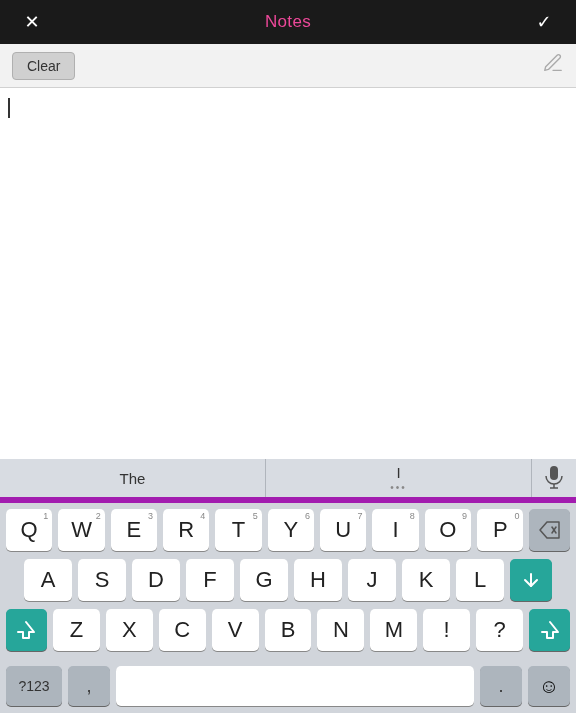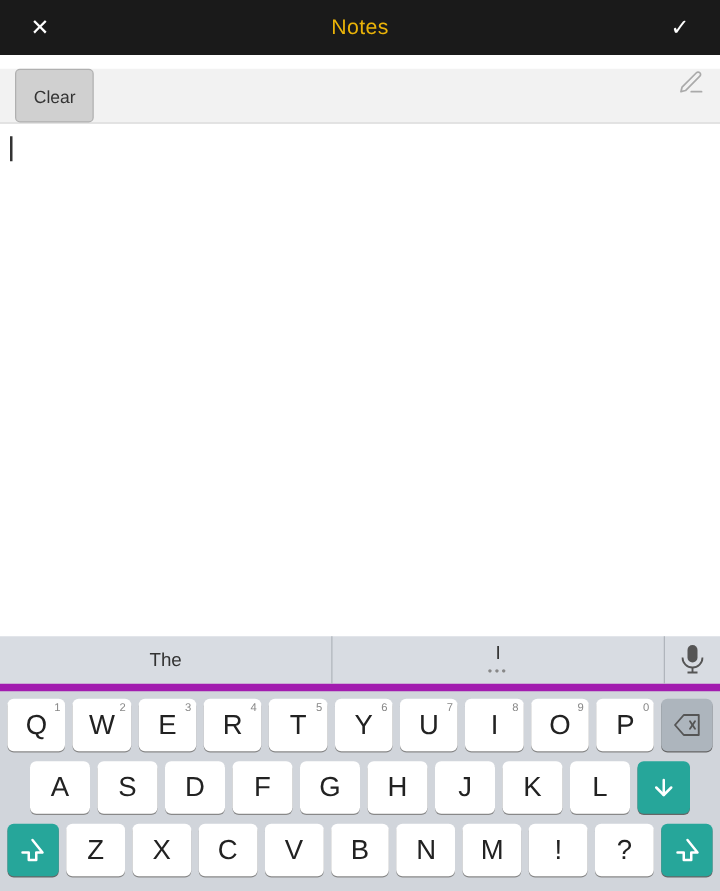--- a/index.html
+++ b/index.html
@@ -27,36 +27,36 @@
       color: #fff;
       font-size: 18px;
       cursor: pointer;
       width: 32px;
       height: 32px;
       display: flex;
       align-items: center;
       justify-content: center;
     }
     #title-bar .title {
-      color: #eab308;
+      color: #ec4899;
       font-size: 17px;
       font-weight: 500;
       letter-spacing: 0.3px;
     }
 
     
     #toolbar {
       height: 44px;
       display: flex;
+      align-items: center;
       justify-content: space-between;
       padding: 0 12px;
       background: #f2f2f2;
       border-bottom: 1px solid #d1d1d1;
       flex-shrink: 0;
-      margin-top: 11px;
     }
     #clear-btn {
       background: #d0d0d0;
       border: 1px solid #b0b0b0;
       border-radius: 4px;
       padding: 5px 14px;
       font-size: 14px;
       color: #333;
       cursor: pointer;
     }
@@ -436,14 +436,21 @@
         </div>
       <div class="key-action key-shift key-shift-green">
         <svg width="20" height="20" viewBox="0 0 20 20" fill="none" stroke="#fff" stroke-width="2" stroke-linecap="round" stroke-linejoin="round">
           <polyline points="10,2 18,12 13,12 13,18 7,18 7,12 2,12"></polyline>
         </svg>
       </div>
     </div>
 
   </div>
 
+  <div id="bottom-row">
+    <div id="key-123">?123</div>
+    <div id="key-comma">,</div>
+    <div id="key-space"></div>
+    <div id="key-period">.</div>
+    <div id="key-emoji">☺</div>
+  </div>
 
 </div>
 
 </body></html>

